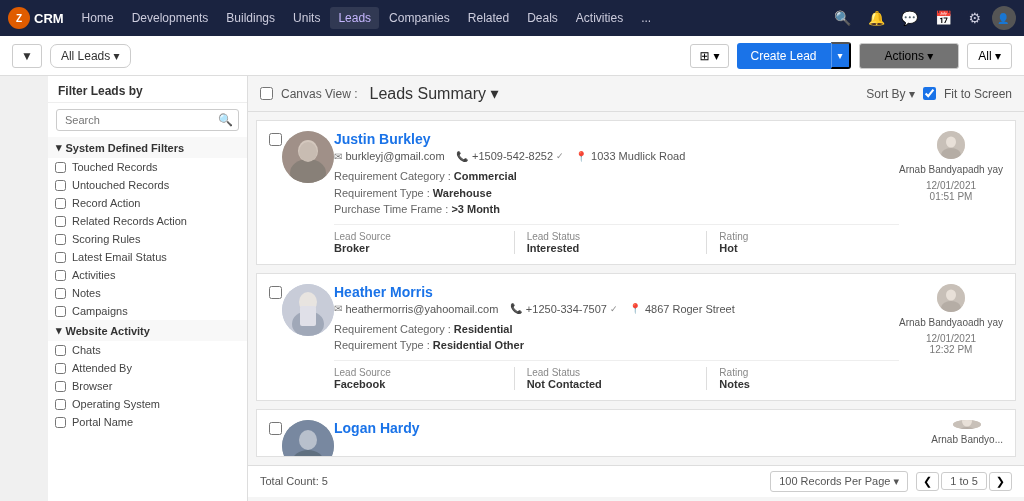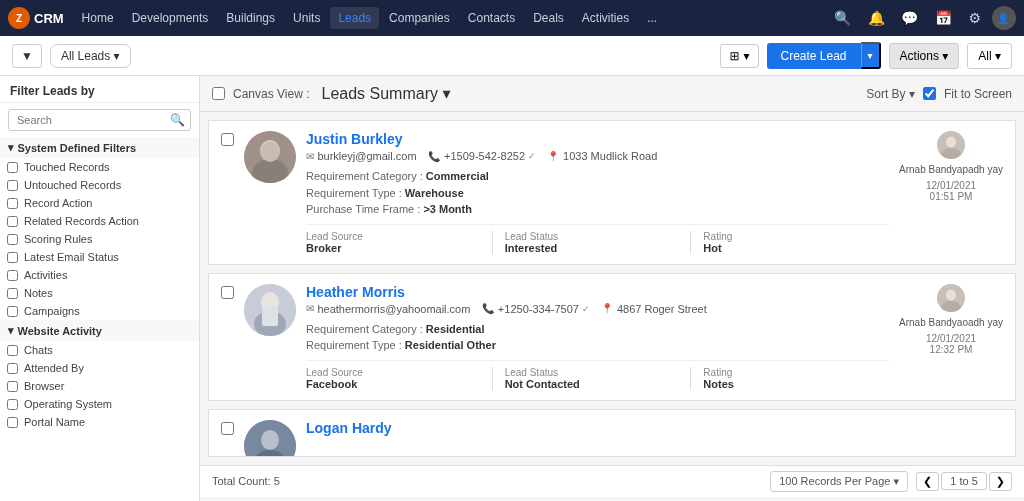--- a/index.html
+++ b/index.html
@@ -17,21 +17,21 @@
     .nav-logo {
       display: flex; align-items: center; gap: 4px; color: #fff; font-weight: bold; font-size: 13px; margin-right: 8px;
     }
     .nav-logo-icon {
       width: 22px; height: 22px; background: #e05c00; border-radius: 50%; display: flex; align-items: center; justify-content: center; color: white; font-size: 10px; font-weight: bold;
     }
     .nav-item {
       color: #ccd; font-size: 12px; padding: 4px 8px; cursor: pointer; border-radius: 3px;
     }
     .nav-item:hover, .nav-item.active { background: rgba(255,255,255,0.1); color: #fff; }
-    .nav-item.active { color: #3b82f6; }
+    .nav-item.active { color: #c4b5fd; }
     .nav-spacer { flex: 1; }
     .nav-icons { display: flex; align-items: center; gap: 6px; }
     .nav-icon-btn { color: #ccd; font-size: 14px; cursor: pointer; padding: 3px 5px; border-radius: 3px; }
     .nav-avatar { width: 24px; height: 24px; background: #555; border-radius: 50%; display: flex; align-items: center; justify-content: center; color: #fff; font-size: 10px; cursor: pointer; }
 
     
     .toolbar {
       background: #fff;
       height: 40px;
       display: flex;
@@ -53,30 +53,31 @@
     .create-lead-btn {
       display: flex; align-items: center; gap: 0; cursor: pointer;
     }
     .create-lead-main {
       background: #1a73e8; color: #fff; padding: 6px 14px; border-radius: 3px 0 0 3px; font-size: 12px; border: none; cursor: pointer;
     }
     .create-lead-arrow {
       background: #1a73e8; color: #fff; padding: 6px 6px; border-radius: 0 3px 3px 0; font-size: 10px; border-left: 1px solid rgba(255,255,255,0.3); cursor: pointer;
     }
     .actions-btn {
-      display: flex; align-items: center; gap: 4px; padding: 5px 10px; border: 1px solid #ccc; border-radius: 3px; cursor: pointer; background: #e5e5e5; font-size: 12px;
+      display: flex; align-items: center; gap: 4px; padding: 5px 25px; border: 1px solid #ccc; border-radius: 3px; cursor: pointer; background: #737373; font-size: 12px;
     }
     .all-btn {
       display: flex; align-items: center; gap: 4px; padding: 5px 10px; border: 1px solid #ccc; border-radius: 3px; cursor: pointer; background: #fff; font-size: 12px;
     }
 
     
     .main-layout {
       display: flex;
       height: calc(501px - 76px);
+      margin-left: 48px;
     }
 
     
     .sidebar {
       width: 200px;
       background: #fff;
       border-right: 1px solid #ddd;
       overflow-y: auto;
       flex-shrink: 0;
     }
@@ -131,21 +132,21 @@
     }
 
     .lead-card {
       background: #fff;
       margin: 8px 8px;
       border: 1px solid #e0e0e0;
       border-radius: 0;
       padding: 10px 12px;
       position: relative;
       display: flex;
-      gap: 10px;
+      gap: 0;
     }
     .card-check { margin-top: 2px; width: 13px; height: 13px; flex-shrink: 0; }
     .card-avatar-area { flex-shrink: 0; }
     .card-avatar {
       width: 52px; height: 52px; border-radius: 50%; background: #ccc; overflow: hidden; display: flex; align-items: center; justify-content: center;
     }
     .card-body { flex: 1; }
     .card-name { font-size: 14px; font-weight: bold; color: #1a73e8; margin-bottom: 3px; cursor: pointer; }
     .card-contact-row { display: flex; align-items: center; gap: 12px; margin-bottom: 6px; flex-wrap: wrap; }
     .contact-item { display: flex; align-items: center; gap: 3px; font-size: 11px; color: #555; }
@@ -191,21 +192,21 @@
   <div class="nav-logo">
     <div class="nav-logo-icon">Z</div>
     <span>CRM</span>
   </div>
   <div class="nav-item">Home</div>
   <div class="nav-item">Developments</div>
   <div class="nav-item">Buildings</div>
   <div class="nav-item">Units</div>
   <div class="nav-item active">Leads</div>
   <div class="nav-item">Companies</div>
-  <div class="nav-item">Contacts</div>
+  <div class="nav-item">Related</div>
   <div class="nav-item">Deals</div>
   <div class="nav-item">Activities</div>
   <div class="nav-item">...</div>
   <div class="nav-spacer"></div>
   <div class="nav-icons">
     <div class="nav-icon-btn">🔍</div>
     <div class="nav-icon-btn">🔔</div>
     <div class="nav-icon-btn">💬</div>
     <div class="nav-icon-btn">📅</div>
     <div class="nav-icon-btn">⚙</div>
@@ -480,20 +481,30 @@
             <svg width="52" height="52" viewBox="0 0 52 52">
               <rect width="52" height="52" rx="26" fill="#7888a0"></rect>
               <ellipse cx="26" cy="20" rx="9" ry="10" fill="#b8c0cc"></ellipse>
               <ellipse cx="26" cy="42" rx="16" ry="12" fill="#607080"></ellipse>
             </svg>
           </div>
         </div>
         <div class="card-body">
           <div class="card-name">Logan Hardy</div>
         </div>
+        <div class="card-right">
+          <div class="assignee-avatar">
+            <svg width="28" height="28" viewBox="0 0 28 28">
+              <rect width="28" height="28" rx="14" fill="#c8c0b8"></rect>
+              <ellipse cx="14" cy="11" rx="5" ry="5.5" fill="#e8e0d8"></ellipse>
+              <ellipse cx="14" cy="24" rx="10" ry="7" fill="#a8a09898"></ellipse>
+            </svg>
+          </div>
+          <div class="assignee-name">Arnab Bandyo...</div>
+        </div>
       </div>
 
       <div class="footer">
         <span>Total Count: 5</span>
         <div class="footer-spacer"></div>
         <div class="records-per-page">
           <span>100 Records Per Page ▾</span>
         </div>
         <div class="page-nav">
           <button class="page-btn">❮</button>

